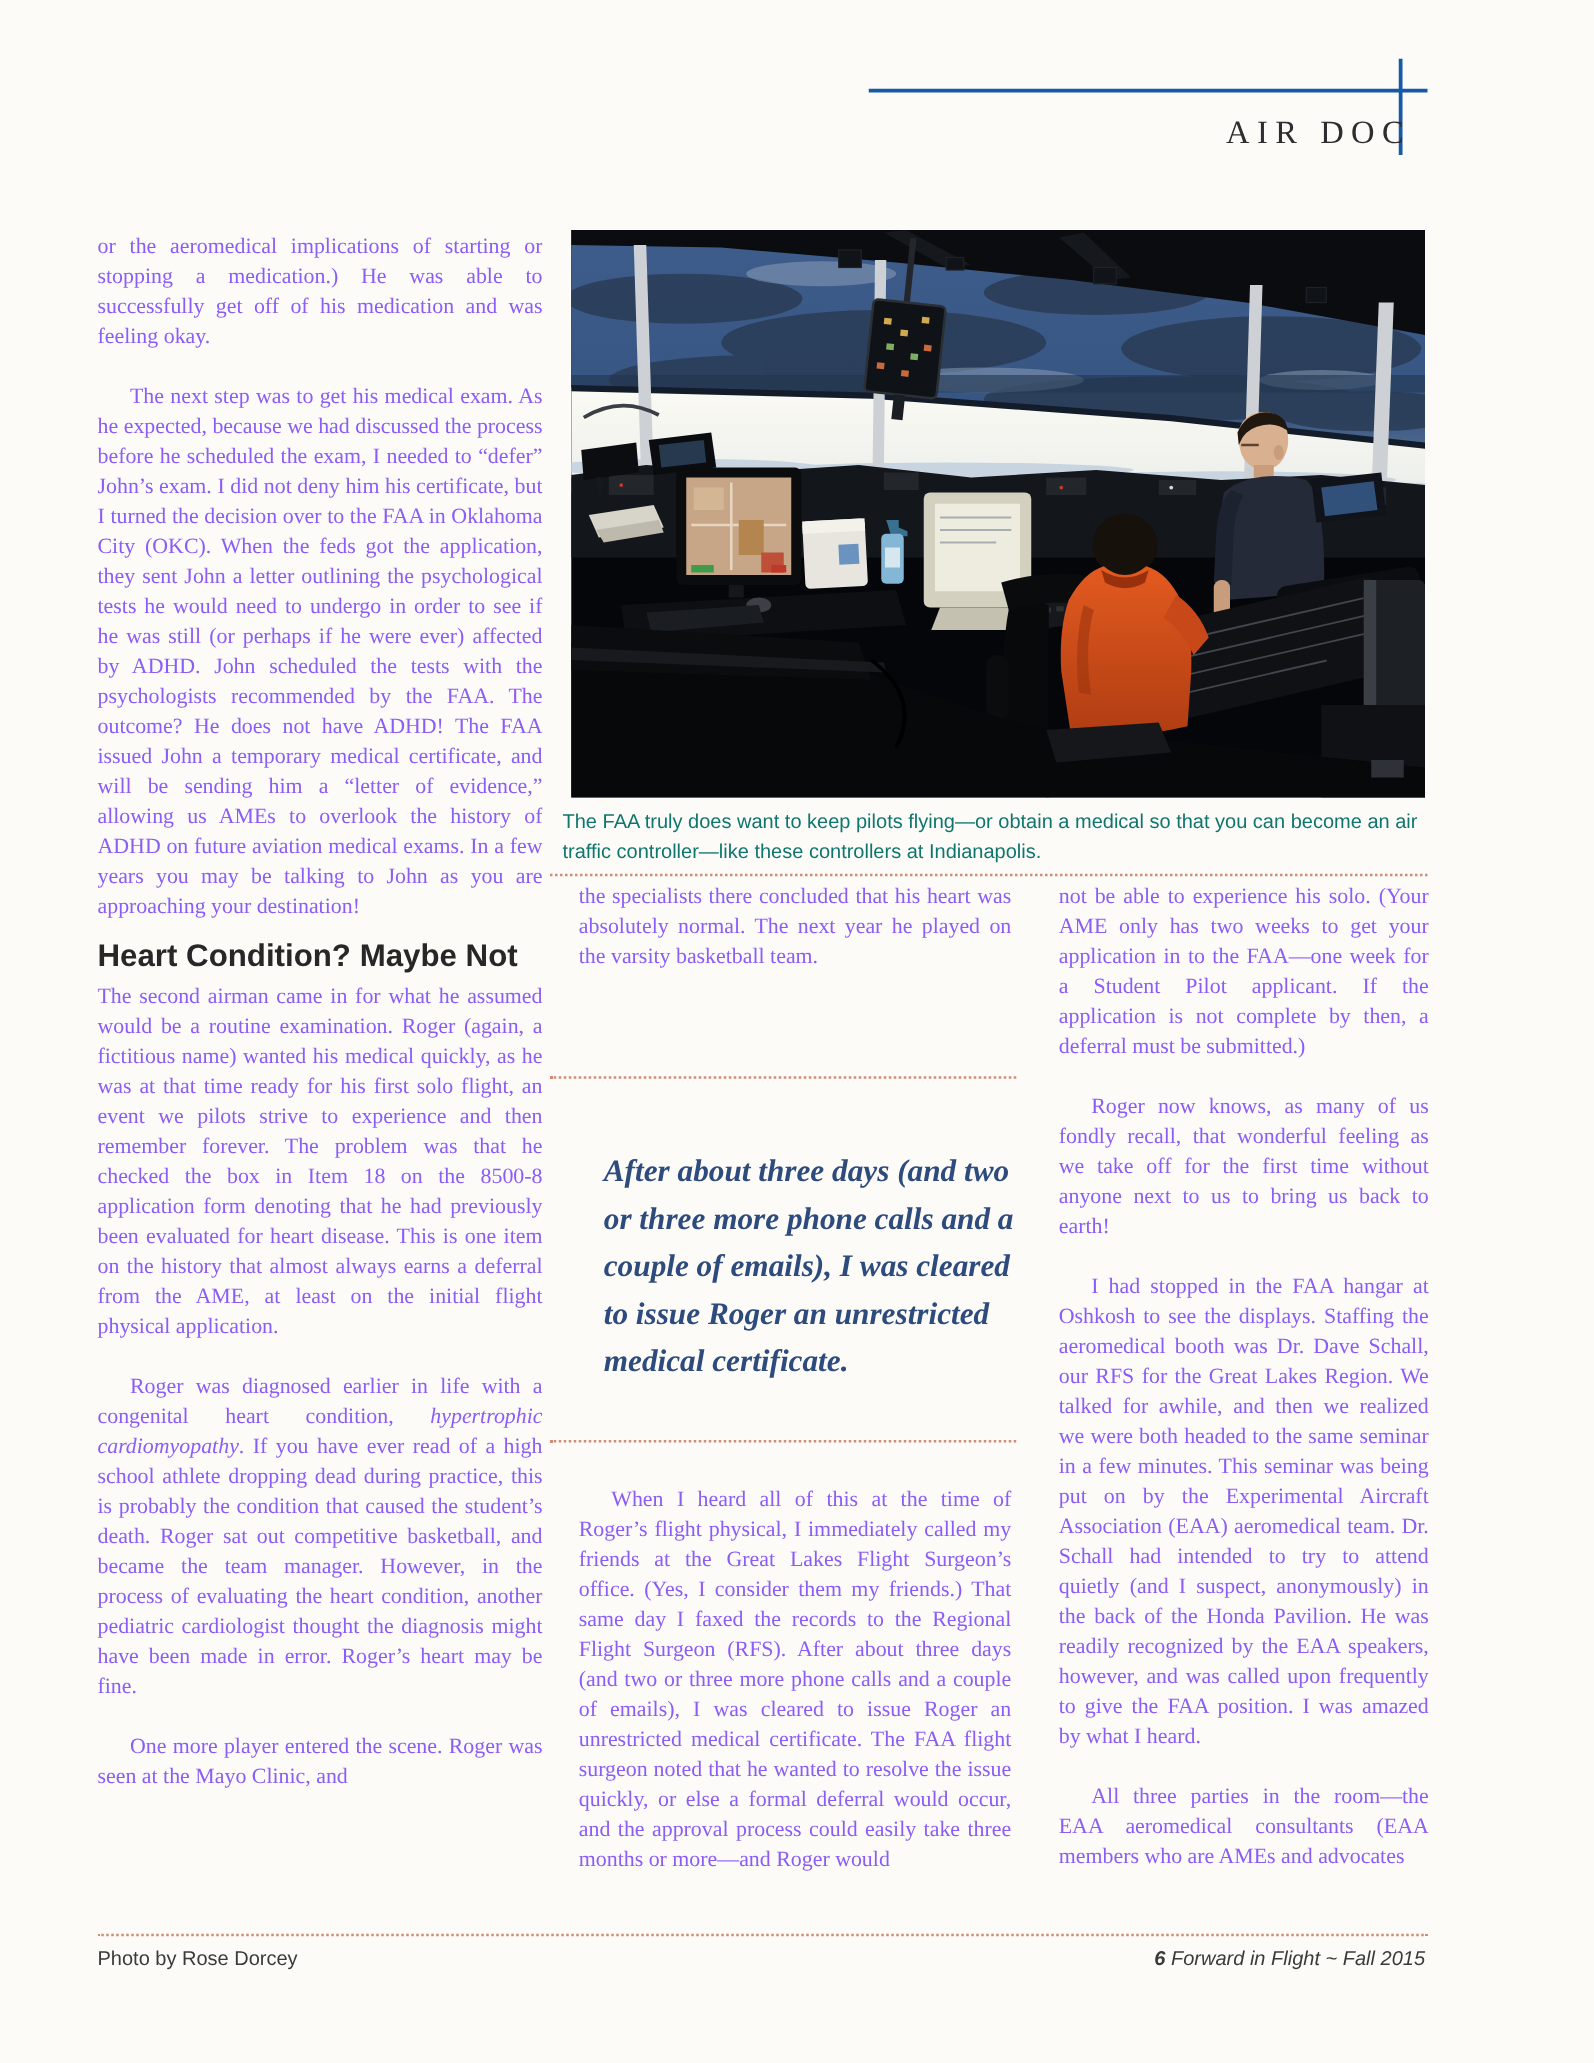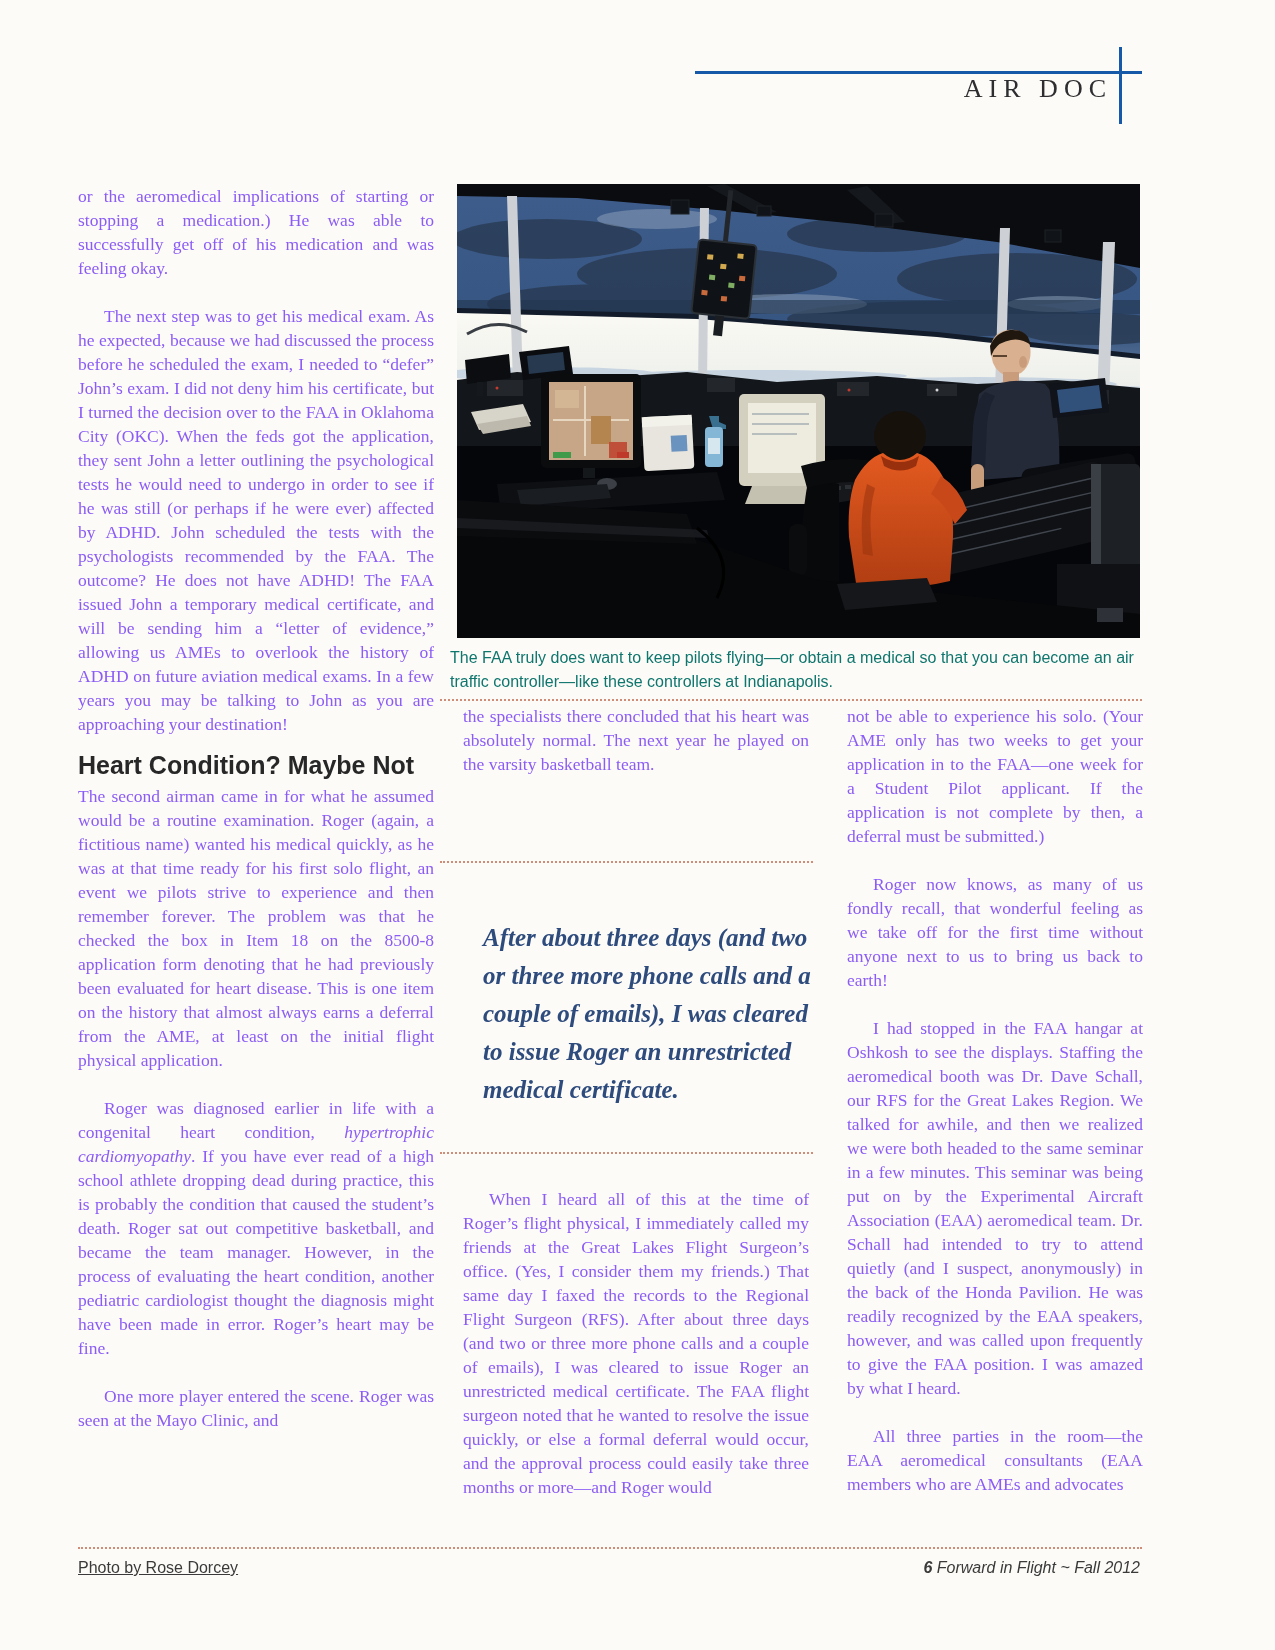--- a/index.html
+++ b/index.html
@@ -2,21 +2,21 @@
 <html><head>
 <meta charset="utf-8">
 <title>page</title>
 <style>
   html,body{margin:0;padding:0;background:#9a9a9a;}
   .page{position:relative;width:1275px;height:1650px;margin:0 auto;background:#fcfbf7;
         font-family:"Liberation Serif",serif;overflow:hidden;}
   
   .rule-h{position:absolute;left:695px;top:71px;width:447px;height:3px;background:#1659a8;}
   .rule-v{position:absolute;left:1119px;top:47px;width:3px;height:77px;background:#1659a8;}
-  .header-title{position:absolute;left:700px;top:74px;width:412px;margin:0;text-align:right;
+  .header-title{position:absolute;left:700px;top:74px;width:412px;margin:17px;text-align:right;
         font-family:"Liberation Serif",serif;font-weight:400;font-size:26px;letter-spacing:6px;color:#2e2e31;}
   
   .photo{position:absolute;left:457px;top:184px;width:683px;height:454px;margin:0;background:#05060a;}
   .caption{position:absolute;left:450px;top:646px;width:692px;
         font-family:"Liberation Sans",sans-serif;font-size:16px;line-height:23.5px;color:#0f766e;}
   
   .dotted{position:absolute;height:0;border-top:2px dotted #cf8d78;}
   .caption-rule{left:440px;top:699px;width:702px;}
   .bottom-rule{left:78px;top:1547px;width:1064px;}
   
@@ -28,21 +28,21 @@
   .subhead{font-family:Liberation Sans, sans-serif;font-weight:bold;font-size:25px;color:#272727;
         margin:15px 0 4px 0;}
   .mid-p1{position:absolute;top:0;left:0;right:0;}
   .mid-rule1{position:absolute;top:157px;left:-23px;width:373px;}
   .pullquote{position:absolute;top:203px;left:8px;width:338px;margin:12px;
         font-weight:bold;font-style:italic;font-size:25px;line-height:38px;color:#2e4b7d;}
   .mid-rule2{position:absolute;top:448px;left:-23px;width:373px;}
   .mid-p2{position:absolute;top:459px;left:0;right:0;}
   
   .footer-left{position:absolute;left:78px;top:1559px;font-family:"Liberation Sans",sans-serif;
-        font-size:16px;color:#3a3a3a;text-decoration:underline;}
+        font-size:16px;color:#3a3a3a;}
   .footer-right{position:absolute;right:135px;top:1559px;font-family:"Liberation Sans",sans-serif;
         font-style:italic;font-size:16px;color:#3a3a3a;}
   .footer-right .pg{font-weight:bold;}
   em.term{font-style:italic;}
 </style>
 </head>
 <body>
 
 <div class="page">
 
@@ -284,15 +284,15 @@
 
   <section class="col col-right">
     <p>not be able to experience his solo. (Your AME only has two weeks to get your application in to the FAA—one week for a Student Pilot applicant. If the application is not complete by then, a deferral must be submitted.)</p>
     <p class="ind">Roger now knows, as many of us fondly recall, that wonderful feeling as we take off for the first time without anyone next to us to bring us back to earth!</p>
     <p class="ind">I had stopped in the FAA hangar at Oshkosh to see the displays. Staffing the aeromedical booth was Dr. Dave Schall, our RFS for the Great Lakes Region. We talked for awhile, and then we realized we were both headed to the same seminar in a few minutes. This seminar was being put on by the Experimental Aircraft Association (EAA) aeromedical team. Dr. Schall had intended to try to attend quietly (and I suspect, anonymously) in the back of the Honda Pavilion. He was readily recognized by the EAA speakers, however, and was called upon frequently to give the FAA position. I was amazed by what I heard.</p>
     <p class="ind">All three parties in the room—the EAA aeromedical consultants (EAA members who are AMEs and advocates</p>
   </section>
 
   <div class="dotted bottom-rule"></div>
   <div class="footer-left">Photo by Rose Dorcey</div>
-  <div class="footer-right"><span class="pg">6</span> <span>Forward in Flight ~ Fall 2012</span></div>
+  <div class="footer-right"><span class="pg">6</span> <span>Forward in Flight ~ Fall 2015</span></div>
 
 </div>
 
 </body></html>

